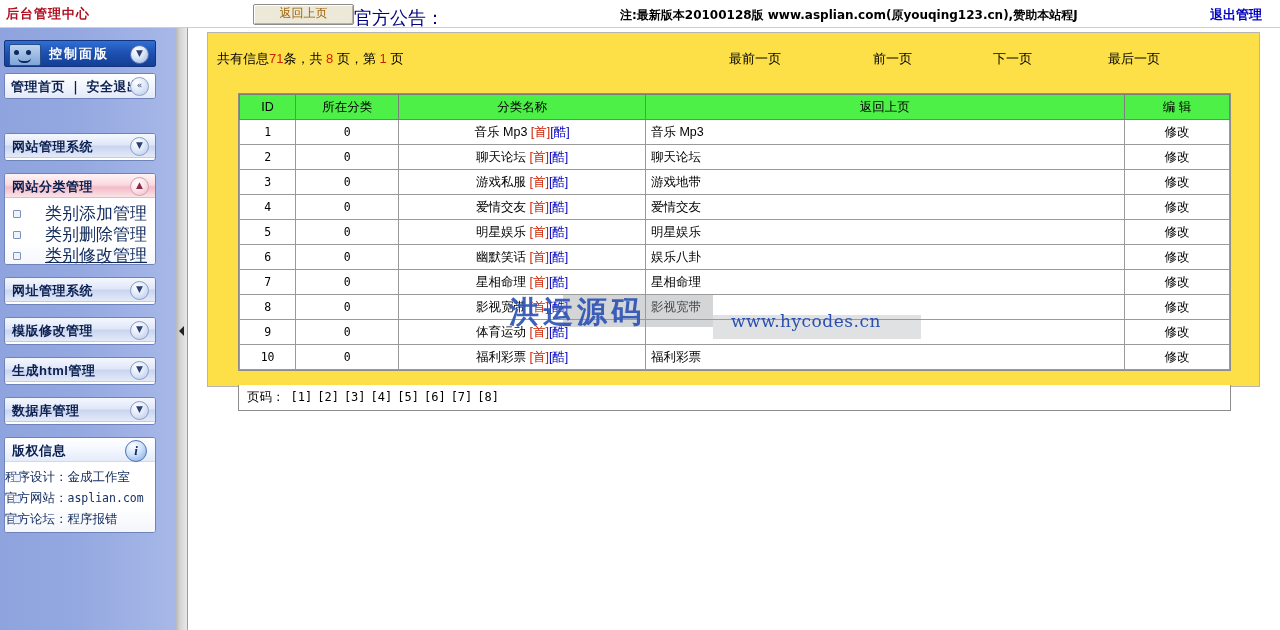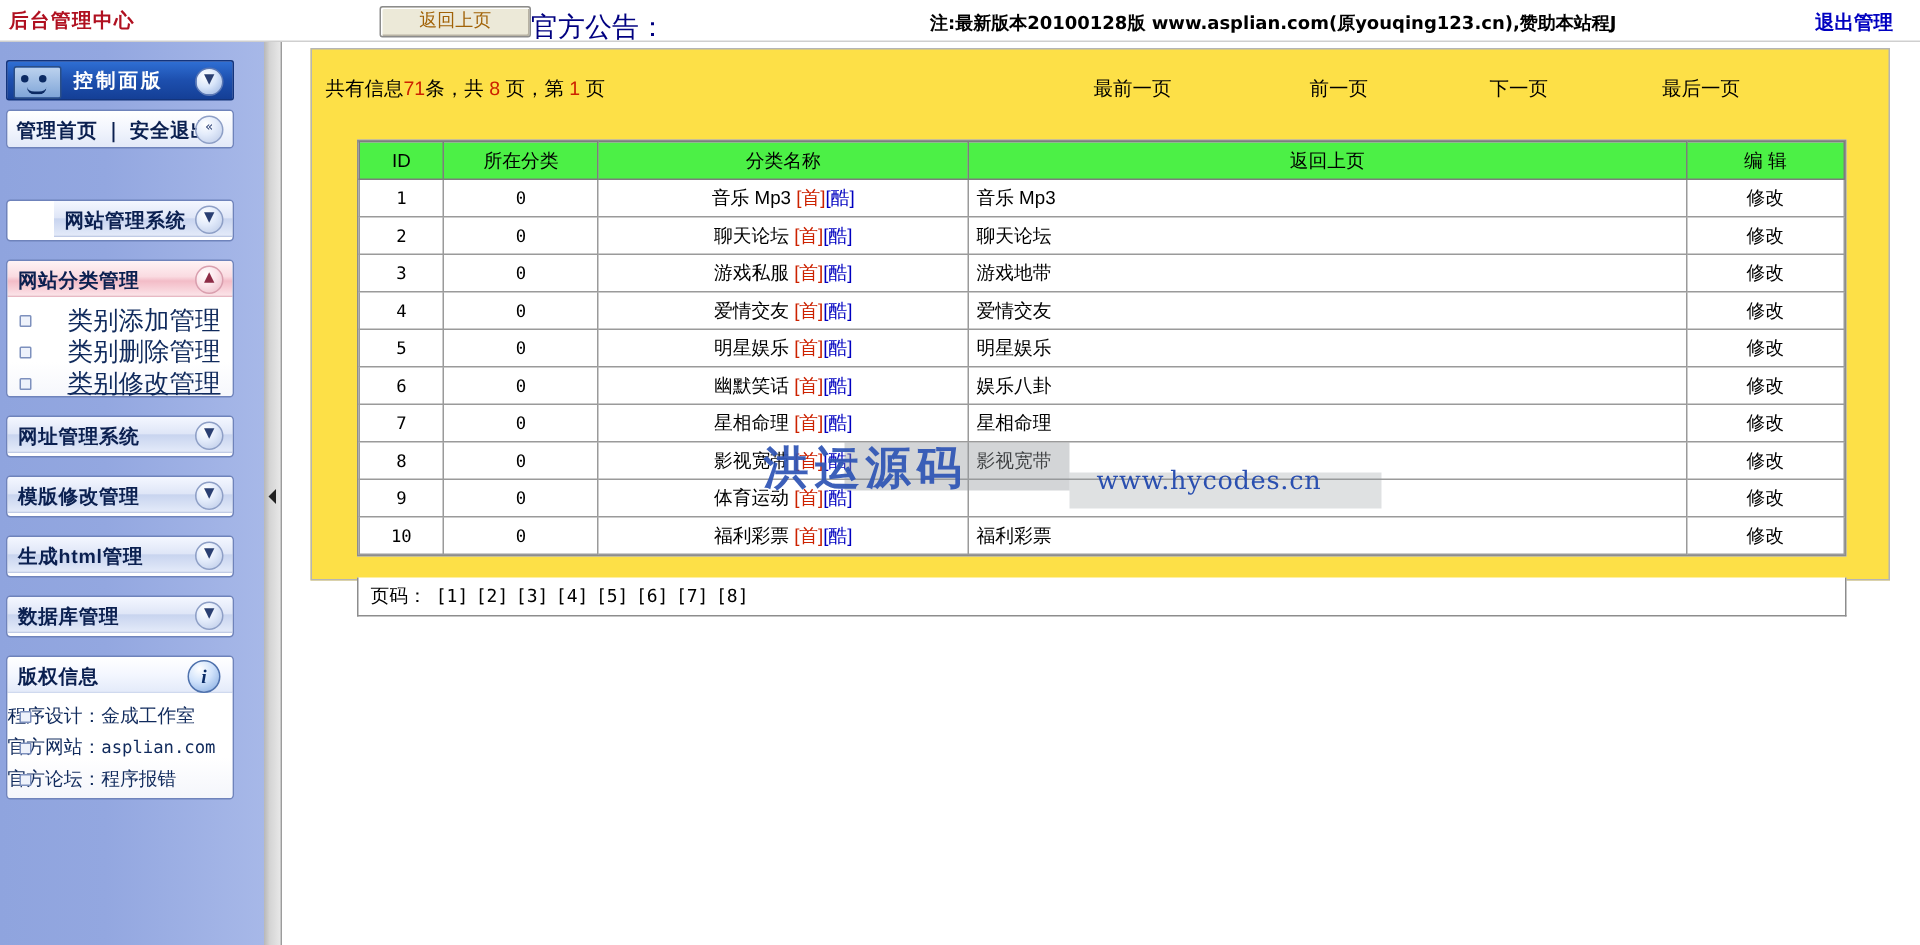--- a/index.html
+++ b/index.html
@@ -133,21 +133,21 @@
   #p-home{ top:45px;height:26px; }
   #p-home .hh{
     position:relative;height:24px;
     background:linear-gradient(to bottom,#ffffff 0%,#f2f5fd 50%,#e2e9f8 100%);
   }
   #p-home .hh-title{
     position:absolute;left:6px;top:4px;
     font-size:13px;font-weight:bold;color:#0b2050;letter-spacing:.5px;
   }
 
-  #p-site{  top:105px;height:28px;padding-left:31px; }
+  #p-site{  top:105px;height:28px; }
   #p-cat{   top:145px;height:92px; }
   #p-url{   top:249px;height:28px; }
   #p-tpl{   top:289px;height:28px; }
   #p-html{  top:329px;height:28px; }
   #p-db{    top:369px;height:28px; }
   #p-copy{  top:409px;height:96px; }
 
   
   .panel-head.pink{
     background:linear-gradient(to bottom,#fff3f5 0%,#fadbe1 45%,#f3bcc7 58%,#fbe3e8 100%);

